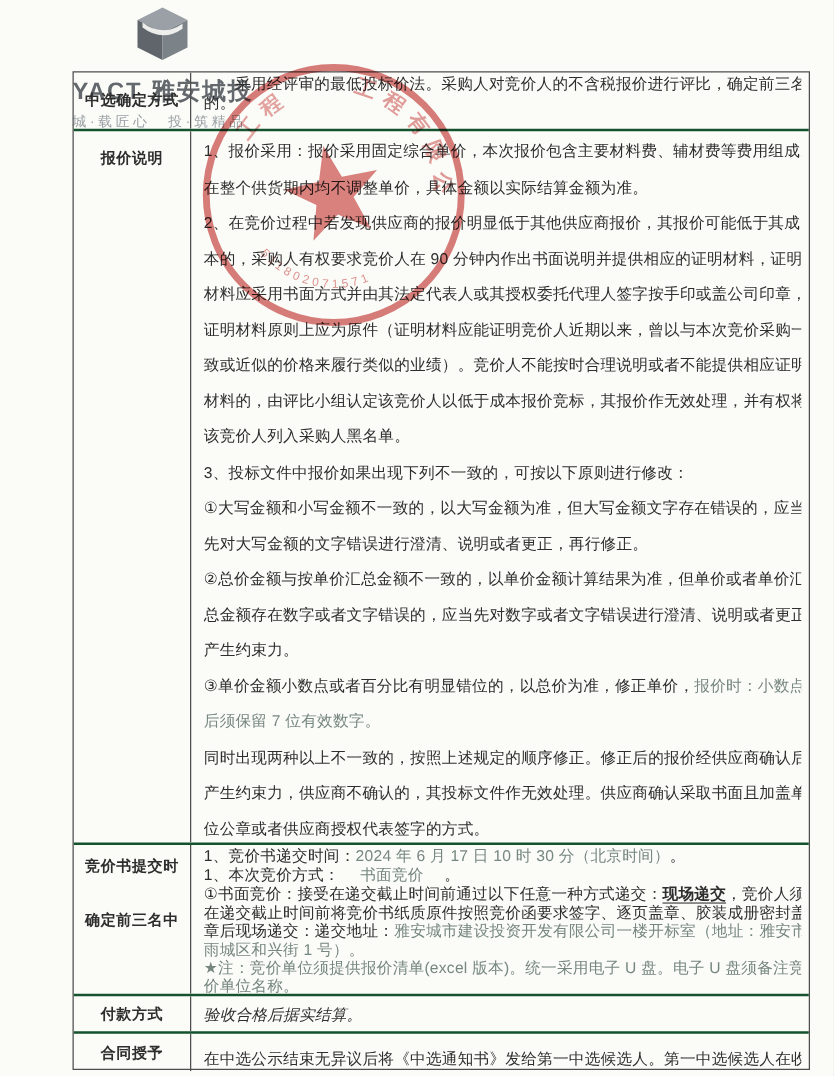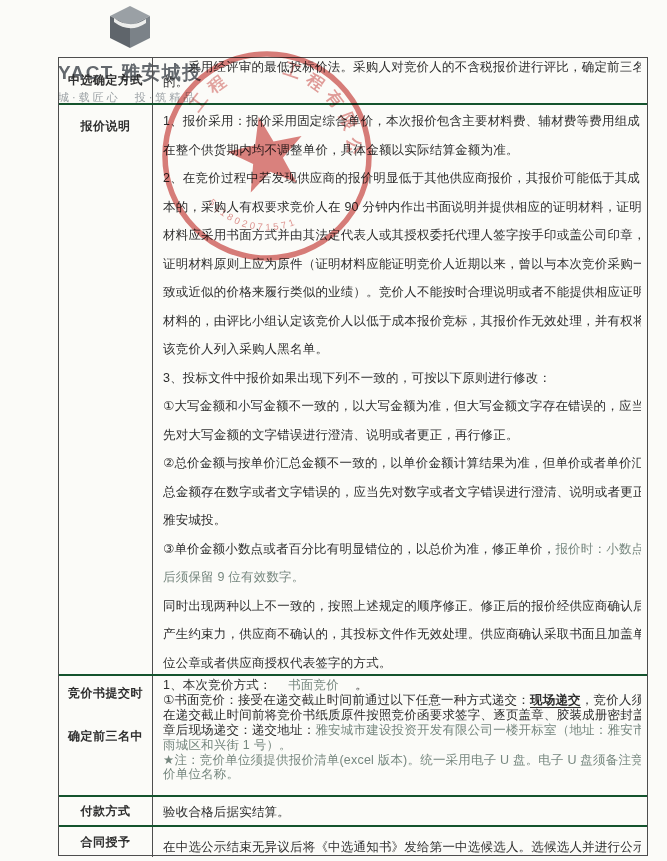--- a/index.html
+++ b/index.html
@@ -16,21 +16,21 @@
   .row.r1{border-top:none;}
   .label-cell{border-right:1px solid #4e4e4e;font-weight:bold;font-size:12px;letter-spacing:.5px;
               display:flex;flex-direction:column;justify-content:center;align-items:center;text-align:center;box-sizing:border-box;}
   .content-cell{padding:2px 6px 0 10px;font-size:12.5px;letter-spacing:.2px;box-sizing:border-box;overflow:hidden;}
   .content-cell .ln{white-space:nowrap;overflow:hidden;}
   .r1{height:45px;}  .r1 .ln{line-height:14.8px;}
   .r2{height:571px;} .r2 .ln{line-height:28.5px;height:28.5px;}
   .r2 .label-cell{justify-content:flex-start;padding-top:13px;}
   .r3{height:121px;} .r3 .ln{line-height:14.9px;}
   .r3 .label-cell{justify-content:flex-start;padding-top:9px;row-gap:26px;}
-  .r4{height:30px;}  .r4 .ln{line-height:27px;}
+  .r4{height:30px;}  .r4 .ln{line-height:27px;font-style:italic;}
   .r5{height:32px;}  .r5 .ln{line-height:16px;padding-top:10px;}
   .line-ind{text-indent:25px;}
   .seg-g{color:#76877f;}
   .seg-gu{color:#76877f;text-underline-offset:3px;}
   .seg-bu{font-weight:bold;text-decoration:underline;text-underline-offset:3px;}
   
   .seal{position:absolute;left:156px;top:44px;width:222px;height:224px;
         mix-blend-mode:multiply;opacity:.85;pointer-events:none;}
 </style>
 </head>
@@ -73,34 +73,35 @@
           <div class="ln"><span>材料应采用书面方式并由其法定代表人或其授权委托代理人签字按手印或盖公司印章，</span></div>
           <div class="ln"><span>证明材料原则上应为原件（证明材料应能证明竞价人近期以来，曾以与本次竞价采购一</span></div>
           <div class="ln"><span>致或近似的价格来履行类似的业绩）。竞价人不能按时合理说明或者不能提供相应证明</span></div>
           <div class="ln"><span>材料的，由评比小组认定该竞价人以低于成本报价竞标，其报价作无效处理，并有权将</span></div>
           <div class="ln"><span>该竞价人列入采购人黑名单。</span></div>
           <div class="ln"><span>3、投标文件中报价如果出现下列不一致的，可按以下原则进行修改：</span></div>
           <div class="ln"><span>①大写金额和小写金额不一致的，以大写金额为准，但大写金额文字存在错误的，应当</span></div>
           <div class="ln"><span>先对大写金额的文字错误进行澄清、说明或者更正，再行修正。</span></div>
           <div class="ln"><span>②总价金额与按单价汇总金额不一致的，以单价金额计算结果为准，但单价或者单价汇</span></div>
           <div class="ln"><span>总金额存在数字或者文字错误的，应当先对数字或者文字错误进行澄清、说明或者更正，</span></div>
-          <div class="ln"><span>雅安城投。</span></div>
+          <div class="ln"><span>产生约束力。</span></div>
           <div class="ln"><span>③单价金额小数点或者百分比有明显错位的，以总价为准，修正单价，</span><span class="seg-g">报价时：小数点</span></div>
-          <div class="ln"><span class="seg-g">后须保留 9 位有效数字。</span></div>
+          <div class="ln"><span class="seg-g">后须保留 7 位有效数字。</span></div>
           <div class="ln"><span>同时出现两种以上不一致的，按照上述规定的顺序修正。修正后的报价经供应商确认后</span></div>
           <div class="ln"><span>产生约束力，供应商不确认的，其投标文件作无效处理。供应商确认采取书面且加盖单</span></div>
           <div class="ln"><span>位公章或者供应商授权代表签字的方式。</span></div>
         </div>
       </div>
       <div class="row r3">
         <div class="label-cell">
           <div>竞价书提交时</div>
           <div>确定前三名中</div>
         </div>
         <div class="content-cell">
+          <div class="ln"><span>1、竞价书递交时间：</span><span class="seg-g">2024 年 6 月 17 日 10 时 30 分（北京时间）</span><span>。</span></div>
           <div class="ln"><span>1、本次竞价方式：</span><span class="seg-gu">　 书面竞价 　</span><span>。</span></div>
           <div class="ln"><span>①书面竞价：接受在递交截止时间前通过以下任意一种方式递交：</span><span class="seg-bu">现场递交</span><span>，竞价人须</span></div>
           <div class="ln"><span>在递交截止时间前将竞价书纸质原件按照竞价函要求签字、逐页盖章、胶装成册密封盖</span></div>
           <div class="ln"><span>章后现场递交：递交地址：</span><span class="seg-g">雅安城市建设投资开发有限公司一楼开标室（地址：雅安市</span></div>
           <div class="ln"><span class="seg-g">雨城区和兴街 1 号）。</span></div>
           <div class="ln"><span class="seg-g">★注：竞价单位须提供报价清单(excel 版本)。统一采用电子 U 盘。电子 U 盘须备注竞</span></div>
           <div class="ln"><span class="seg-g">价单位名称。</span></div>
         </div>
       </div>
       <div class="row r4">
@@ -109,21 +110,21 @@
         </div>
         <div class="content-cell">
           <div class="ln"><span>验收合格后据实结算。</span></div>
         </div>
       </div>
       <div class="row r5">
         <div class="label-cell">
           <div>合同授予</div>
         </div>
         <div class="content-cell">
-          <div class="ln"><span>在中选公示结束无异议后将《中选通知书》发给第一中选候选人。选候选人并进行公示</span></div>
+          <div class="ln"><span>在中选公示结束无异议后将《中选通知书》发给第一中选候选人。第一中选候选人在收</span></div>
         </div>
       </div>
     </div>
 
   <svg class="seal" viewBox="0 0 222 224">
     <defs>
       <path id="ringPathR" d="M 111,29 A 82,82 0 0,1 193,111"></path>
       <path id="ringPathL" d="M 40,75 A 82,82 0 0,1 85,33"></path>
       <path id="codePath" d="M 45,148 A 76,76 0 0,0 177,148"></path>
     </defs>

